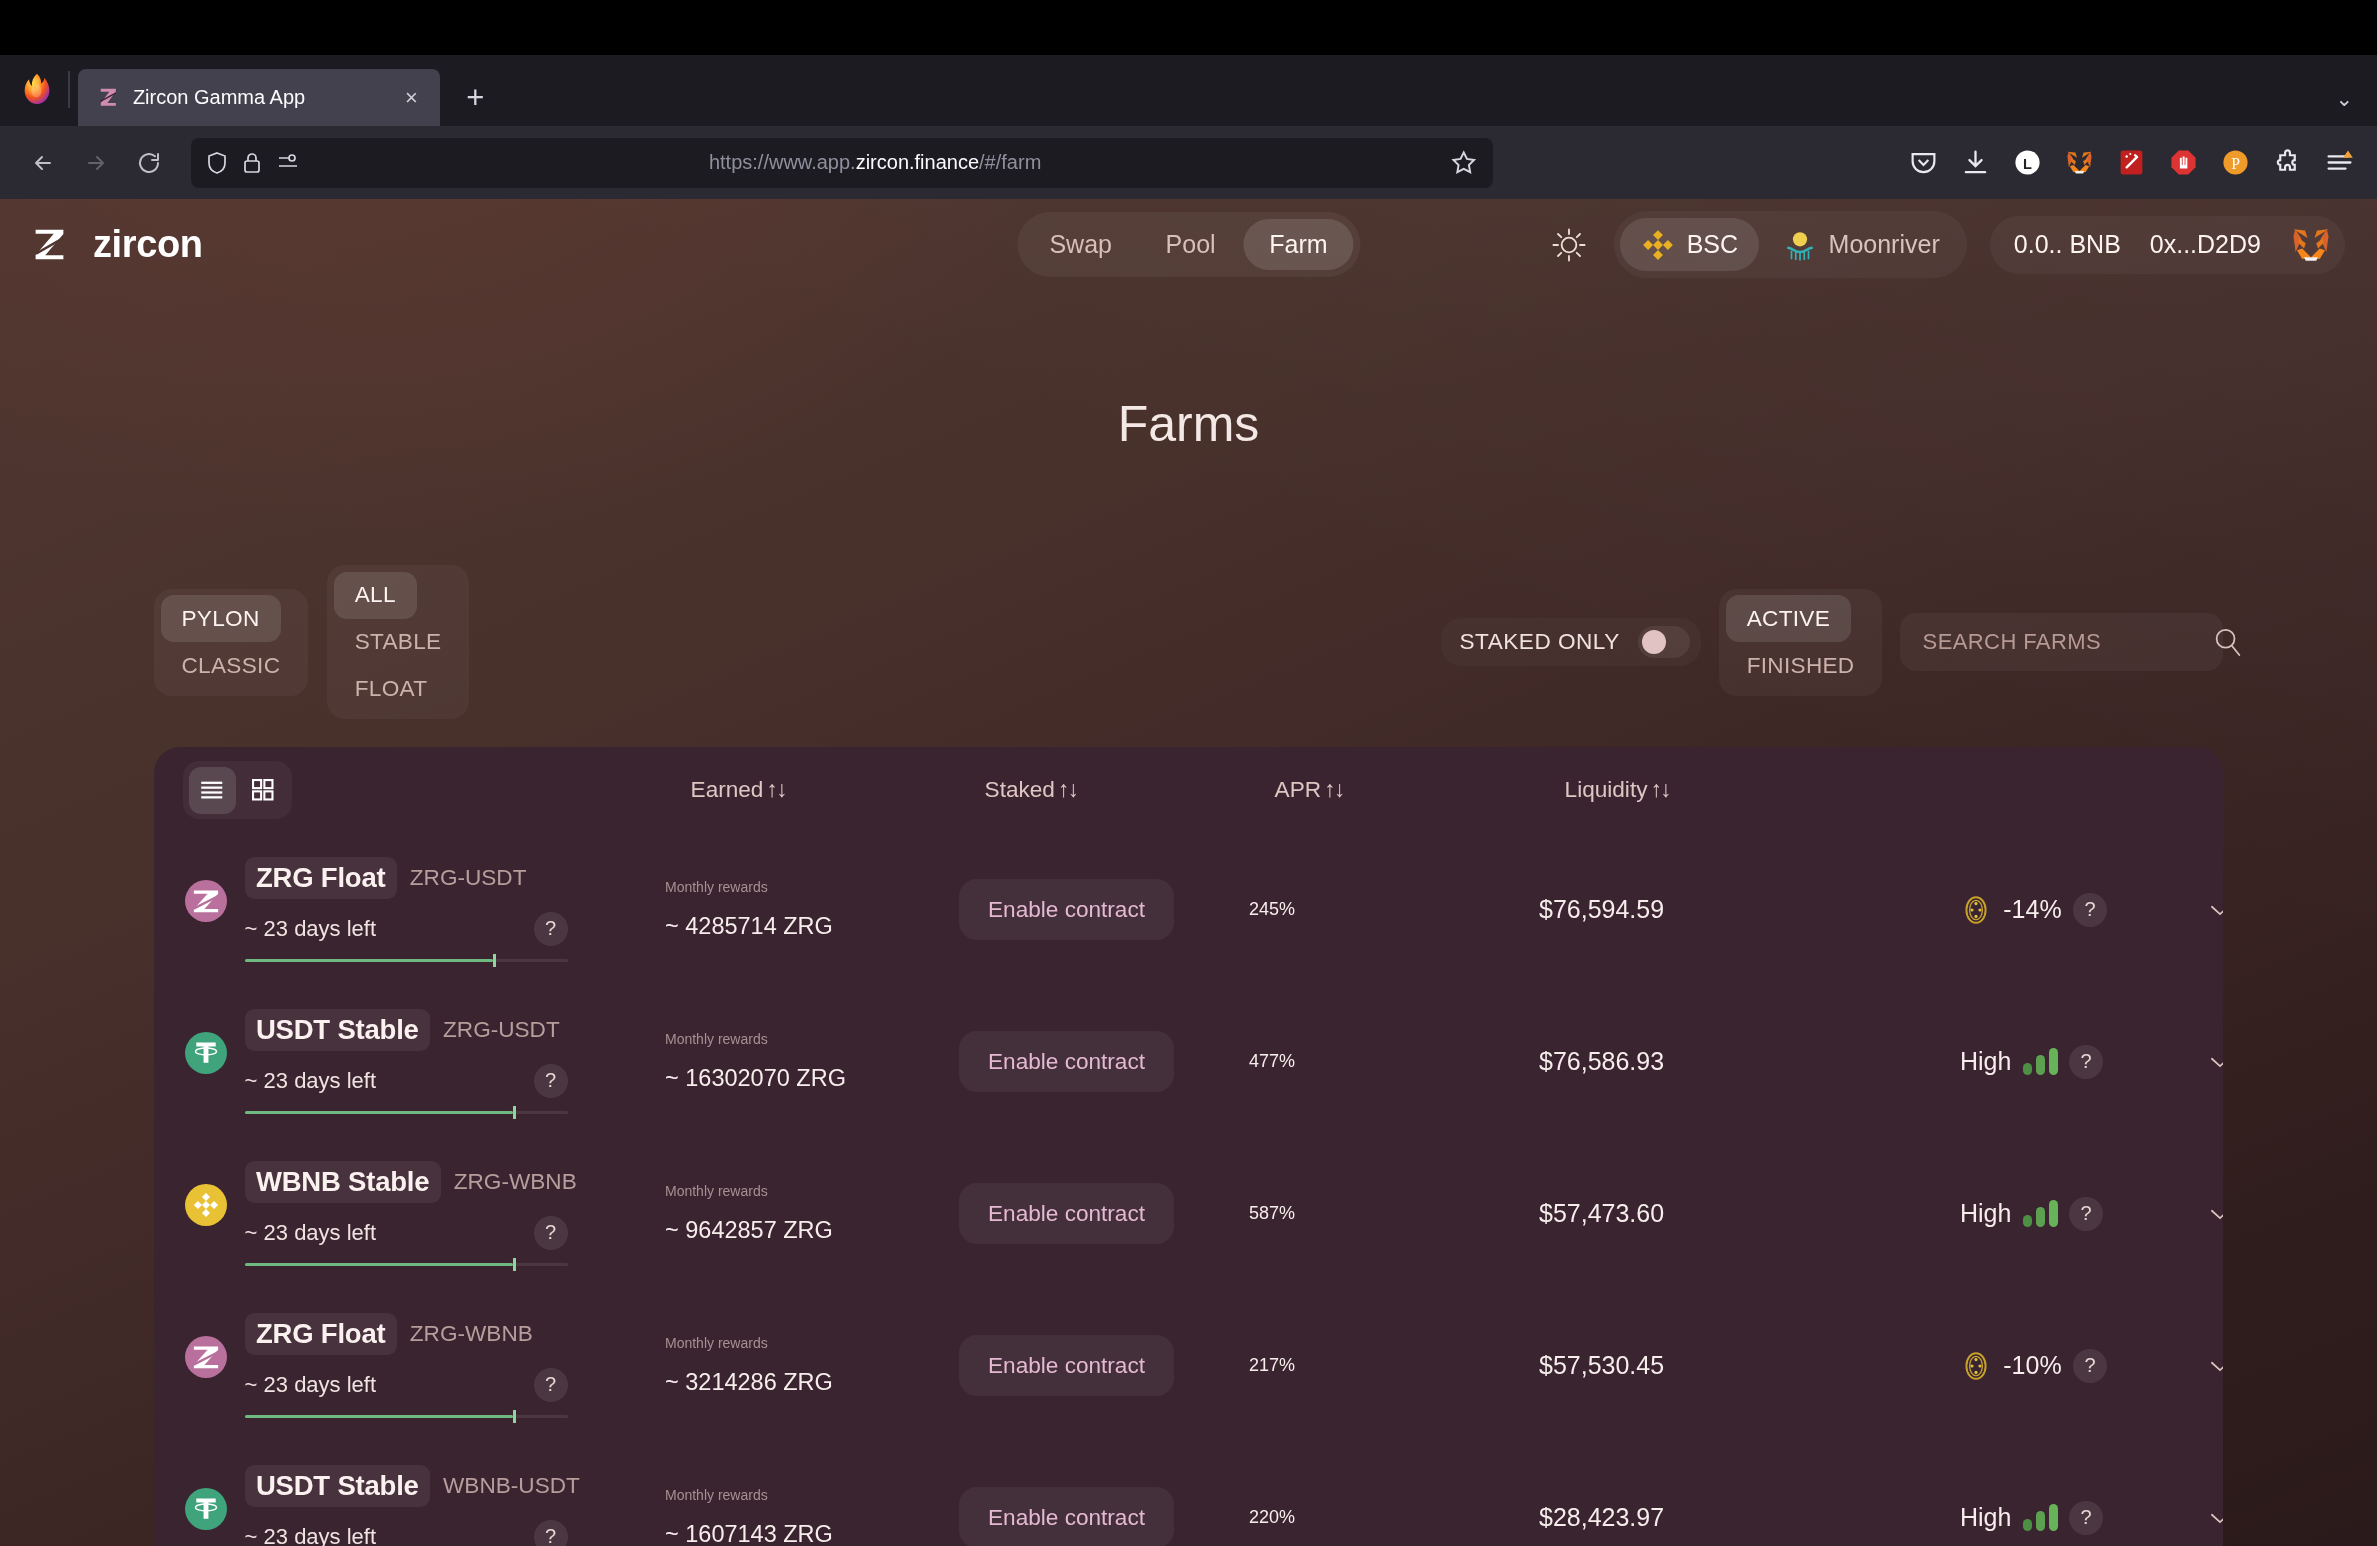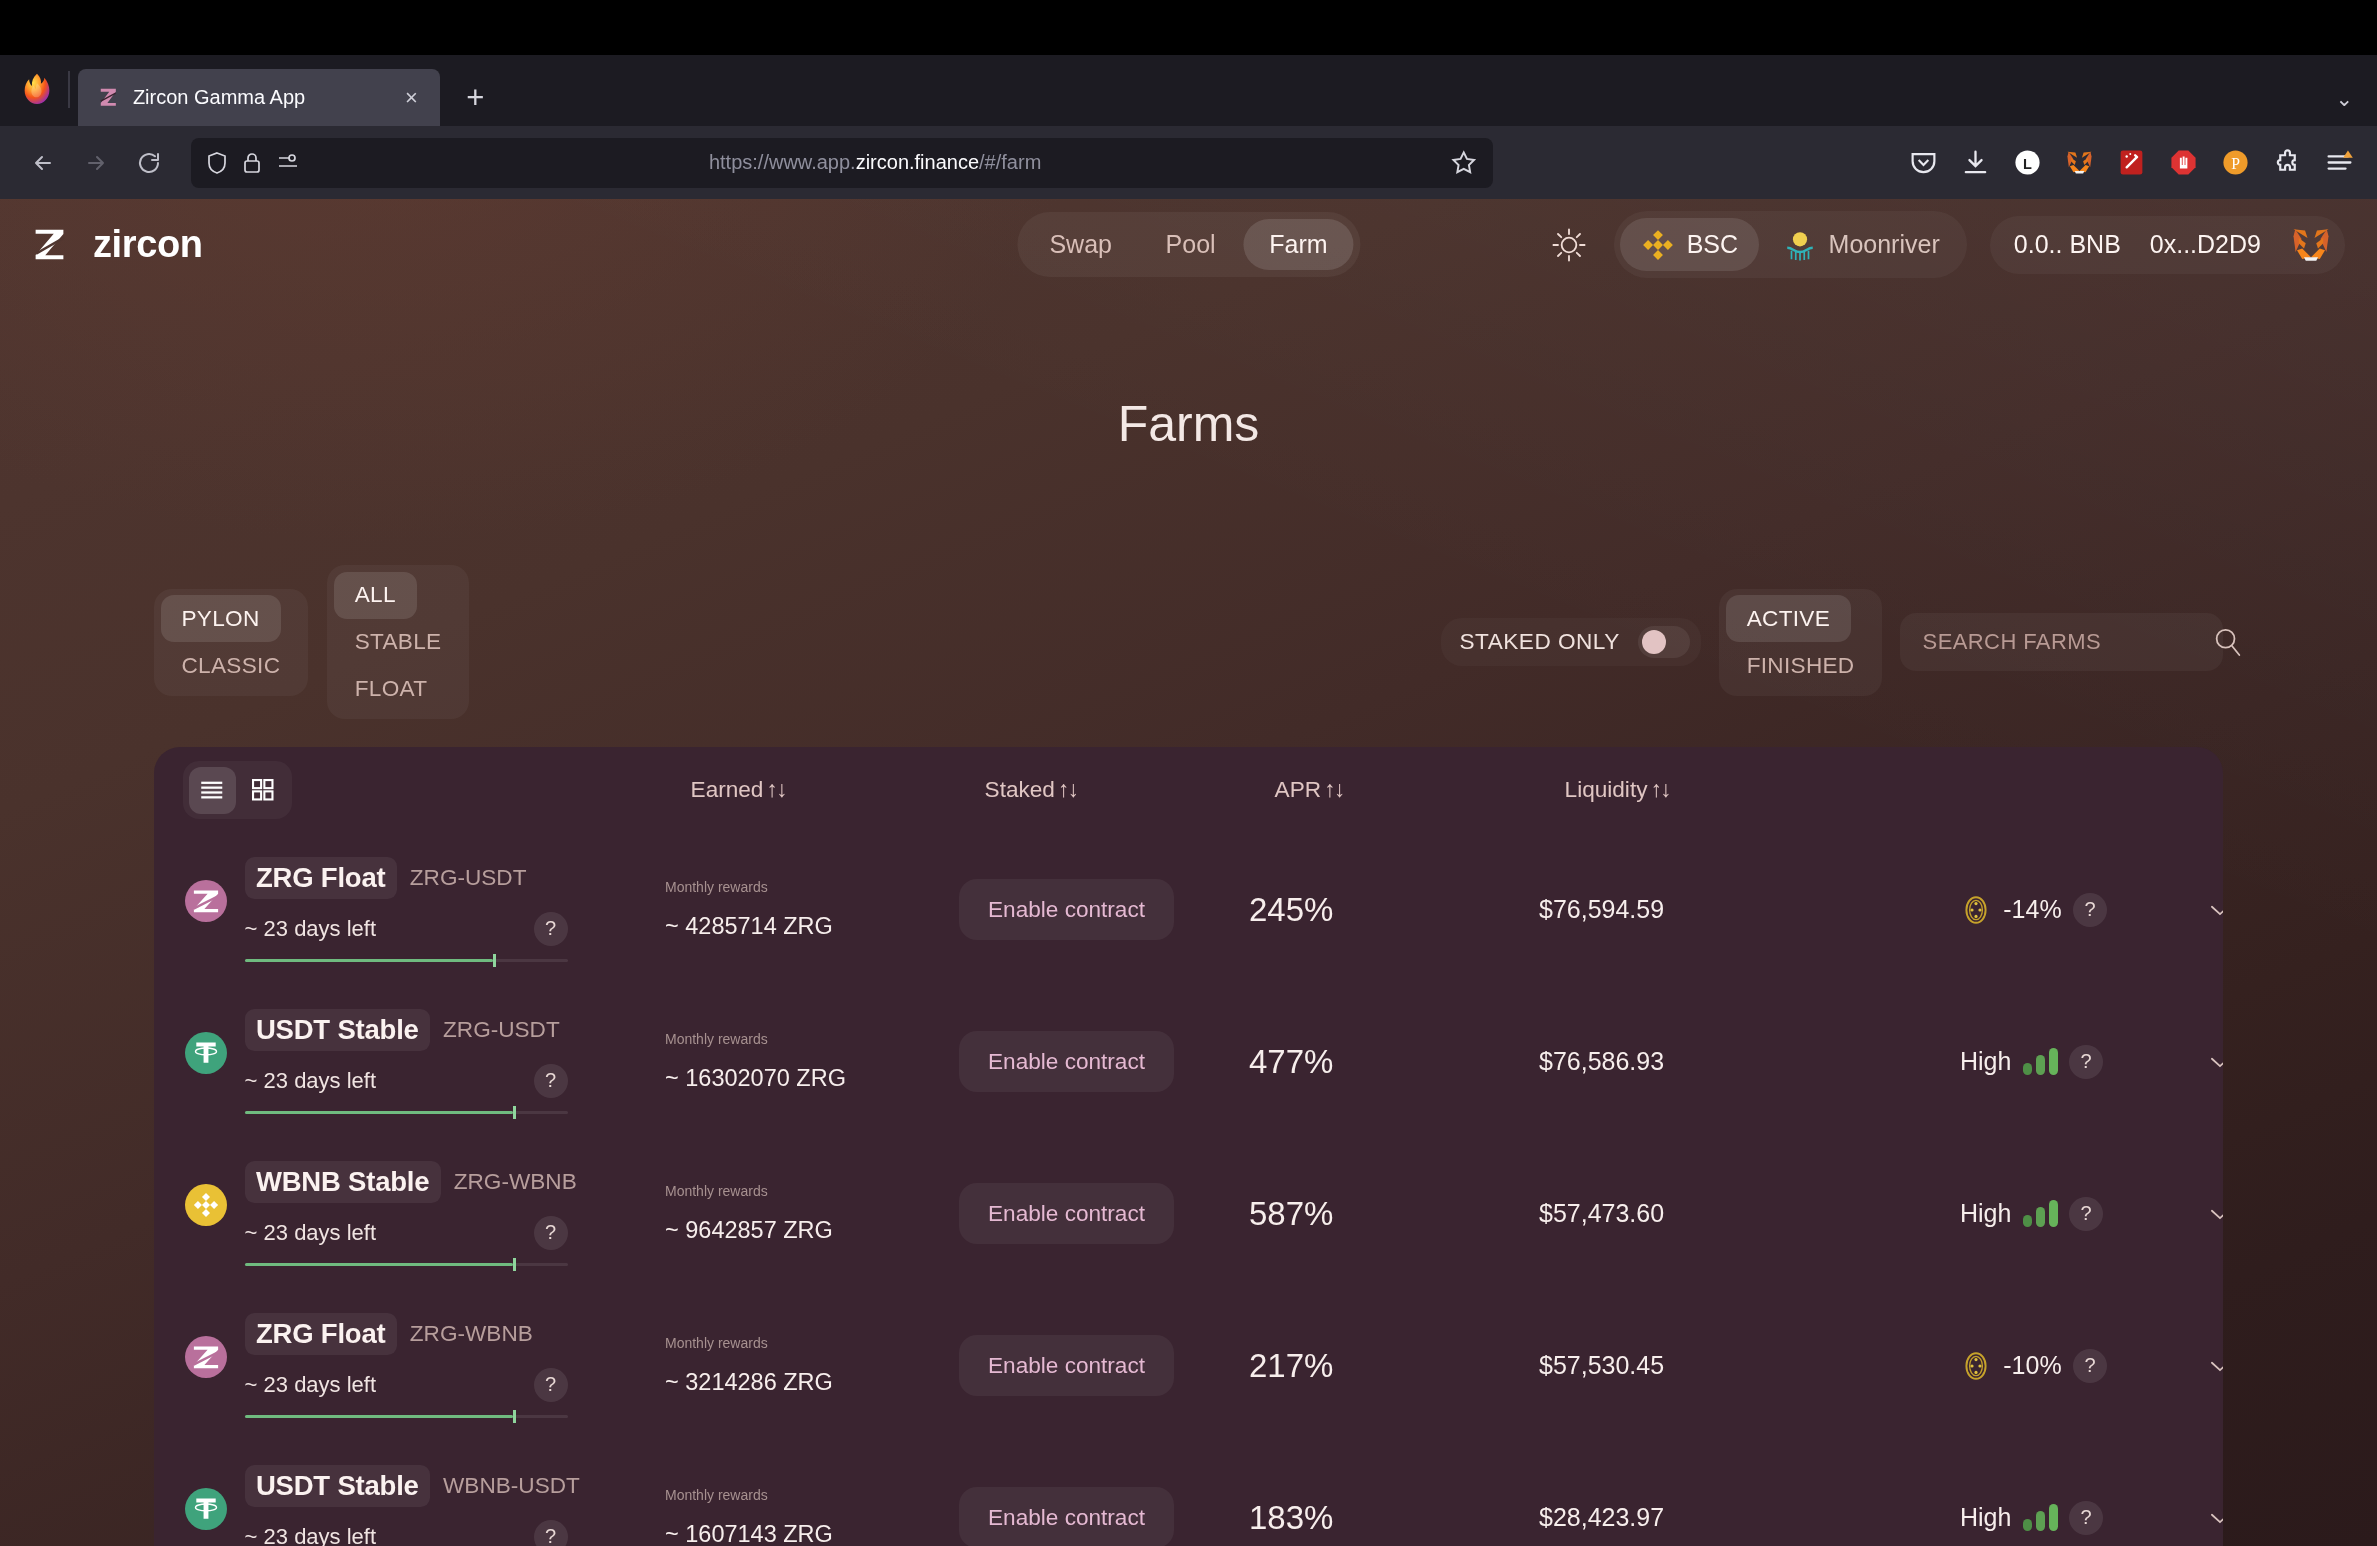--- a/index.html
+++ b/index.html
@@ -337,21 +337,21 @@
   .rewards-val { color:#f7eeec; font-size:23.5px; margin-top:18px; }
 
   .enable-btn {
     display:inline-flex; align-items:center; justify-content:center;
     height:61px; padding:0 29px;
     background:rgba(255,255,255,.055);
     border-radius:18px;
     color:#e5b9d2; font-size:22.6px;
   }
 
-  .apr-val { color:#f7eeec; font-size:33px; }
+  .apr-val { color:#f7eeec; font-size:18px; }
   .liq-val { color:#f7eeec; font-size:25px; }
 
   .risk { display:flex; align-items:center; gap:11.3px; }
   .risk-ic { width:32px; height:32px; flex:0 0 auto; }
   .risk-ic svg { width:32px; height:32px; display:block; }
   .risk-txt { color:#f7eeec; font-size:25px; }
   .bars { display:flex; align-items:flex-end; gap:4px; height:27.5px; }
   .bars i { width:9px; border-radius:4.9px; background:#4e8f46; display:block; }
   .bars i:nth-child(1){ height:12px; }
   .bars i:nth-child(2){ height:20px; background:#5da052; }
@@ -872,21 +872,21 @@
           </span>
         </span>
       </div>
       <div class="col-earn">
         <div class="rewards-label">Monthly rewards</div>
         <div class="rewards-val">~ 1607143 ZRG</div>
       </div>
       <div class="col-stake">
         <span class="enable-btn">Enable contract</span>
       </div>
-      <div class="col-apr apr-val">183%</div>
+      <div class="col-apr apr-val">220%</div>
       <div class="col-liq liq-val">$28,423.97</div>
       <div class="col-risk risk">
         <span class="risk-txt">High</span>
         <span class="bars">
             <i></i>
             <i></i>
             <i></i>
           </span>
         <span class="qmark">?</span>
       </div>

